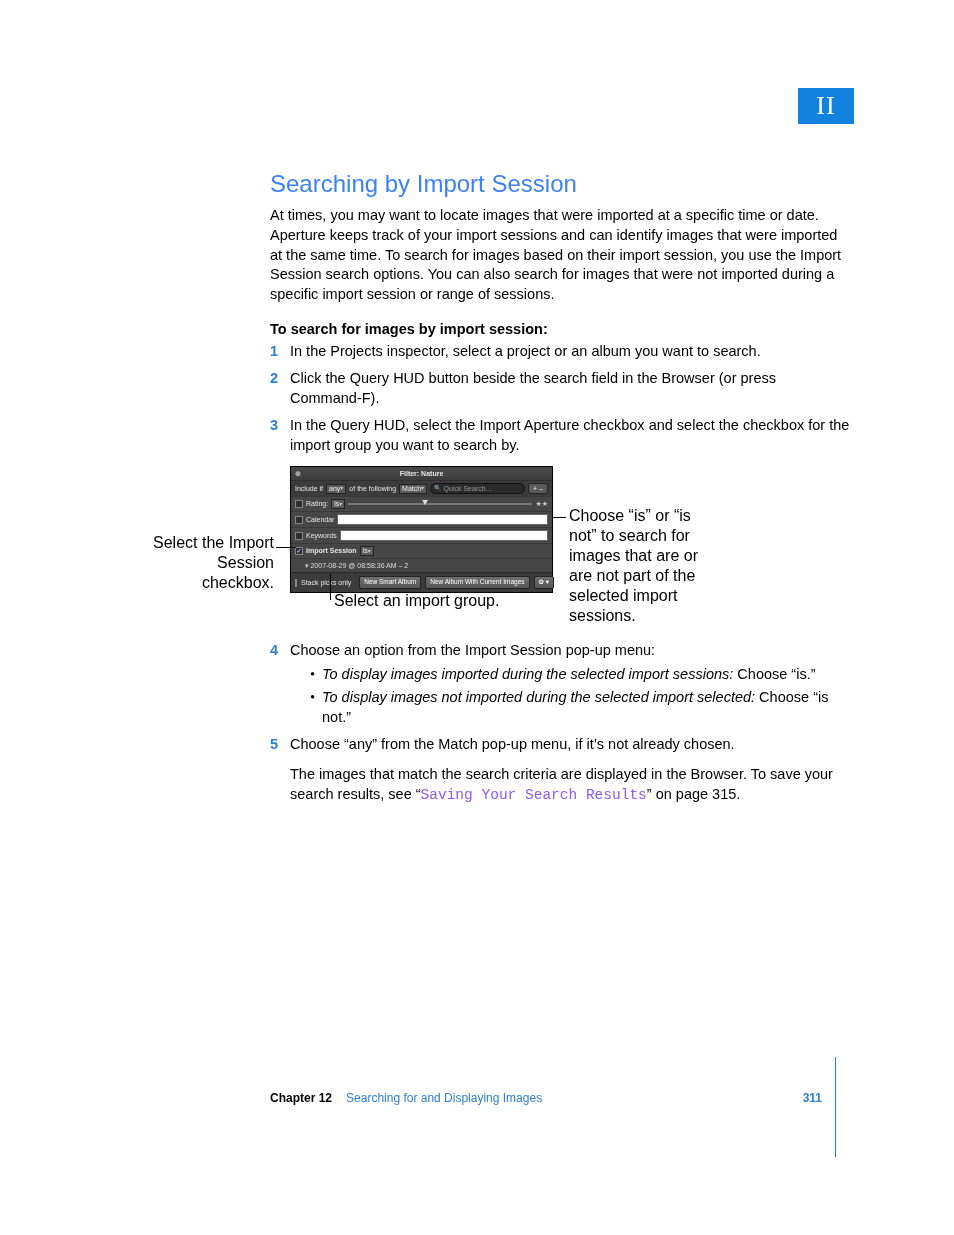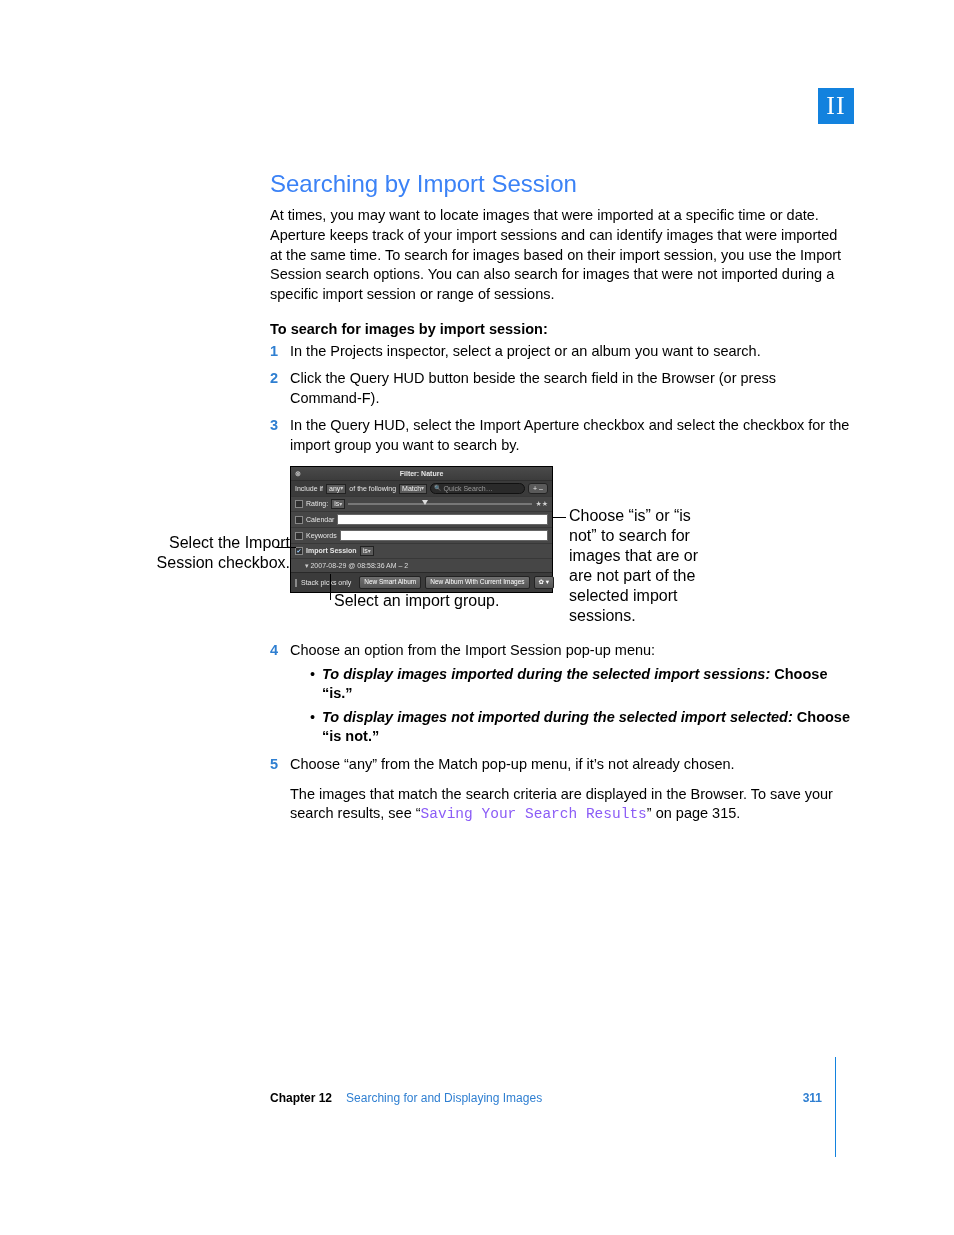--- a/index.html
+++ b/index.html
@@ -10,21 +10,21 @@
     font-family: "Myriad Pro", "Segoe UI", "Helvetica Neue", Arial, sans-serif;
     color: #000;
   }
   .page {
     position: relative;
     width: 954px; height: 1235px;
   }
   .part-tab {
     position: absolute;
     top: 88px; right: 100px;
-    width: 36px; height: 36px;
+    width: 56px; height: 36px;
     background: #1382de;
     color: #fff;
     font-family: Georgia, "Times New Roman", serif;
     font-size: 26px;
     text-align: center;
     line-height: 36px;
     letter-spacing: 1px;
   }
   .right-rule {
     position: absolute;
@@ -66,21 +66,20 @@
   ol.steps > li > .num {
     position: absolute;
     left: 0; top: 0;
     color: #2f7fd1;
     font-weight: 700;
   }
   ul.bullets {
     list-style: none;
     margin: 4px 0 4px 0;
     padding-left: 20px;
-    font-weight: bold;
   }
   ul.bullets > li {
     position: relative;
     padding-left: 12px;
     margin-bottom: 4px;
   }
   ul.bullets > li::before {
     content: "•";
     position: absolute;
     left: 0; top: 0;
@@ -182,21 +181,21 @@
   .hud .gear { width: 20px; text-align:center; }
   .hud .flex1 { flex:1; }
 
   
   .callout {
     position: absolute;
     font-size: 16px;
     line-height: 1.25;
     color: #000;
   }
-  .callout.left { right: 100%; text-align: right; width: 140px; }
+  .callout.left { right: 100%; text-align: right; padding-right: 16px; width: 140px; }
   .callout.right { left: 100%; text-align: left; padding-left: 16px; width: 160px; }
   .callout.bottom { text-align: left; }
   .line-h {
     position: absolute; height: 0; border-top: 0.75px solid #000;
   }
   .line-v {
     position: absolute; width: 0; border-left: 0.75px solid #000;
   }
 
   

